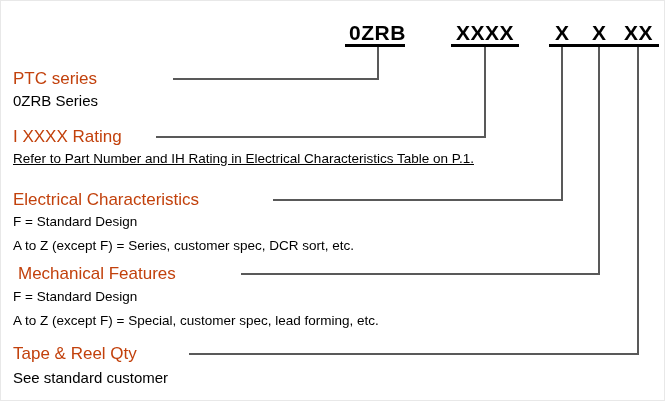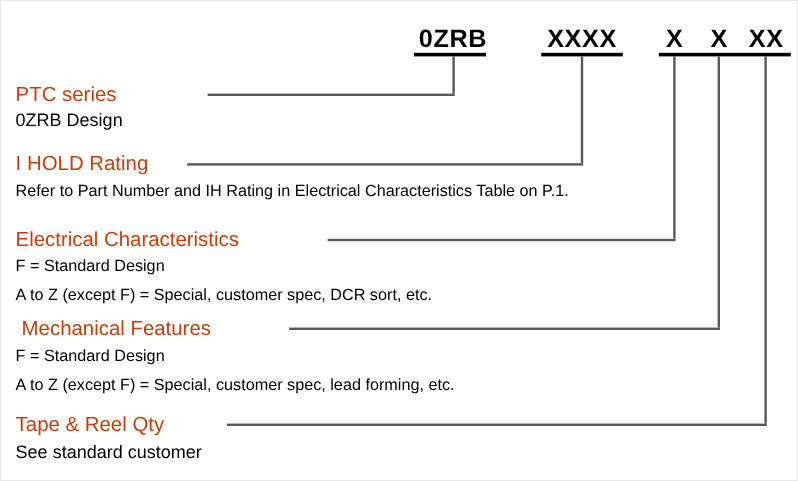--- a/index.html
+++ b/index.html
@@ -84,32 +84,32 @@
 
   <div class="code-seg" style="left:455px; top:21px;">XXXX</div>
   <div class="code-rule" style="left:450px; top:43px; width:68px;"></div>
 
   <div class="code-seg" style="left:554px; top:21px;">X</div>
   <div class="code-seg" style="left:591px; top:21px;">X</div>
   <div class="code-seg" style="left:623px; top:21px;">XX</div>
   <div class="code-rule" style="left:548px; top:43px; width:110px;"></div>
 
   <div class="heading" style="left:12px; top:69px;">PTC series</div>
-  <div class="subline bold" style="left:12px; top:92px;">0ZRB Design</div>
+  <div class="subline bold" style="left:12px; top:92px;">0ZRB Series</div>
   <div class="leader-h" style="left:172px; top:77px; width:206px;"></div>
   <div class="leader-v" style="left:376px; top:46px; height:31px;"></div>
 
-  <div class="heading" style="left:12px; top:127px;">I HOLD Rating</div>
-  <div class="subline" style="left:12px; top:151px;">Refer to Part Number and IH Rating in Electrical Characteristics Table on P.1.</div>
+  <div class="heading" style="left:12px; top:127px;">I XXXX Rating</div>
+  <div class="subline" style="left:12px; top:151px;text-decoration:underline;">Refer to Part Number and IH Rating in Electrical Characteristics Table on P.1.</div>
   <div class="leader-h" style="left:155px; top:135px; width:330px;"></div>
   <div class="leader-v" style="left:483px; top:46px; height:89px;"></div>
 
   <div class="heading" style="left:12px; top:190px;">Electrical Characteristics</div>
   <div class="subline" style="left:12px; top:214px;">F = Standard Design</div>
-  <div class="subline" style="left:12px; top:238px;">A to Z (except F) = Special, customer spec, DCR sort, etc.</div>
+  <div class="subline" style="left:12px; top:238px;">A to Z (except F) = Series, customer spec, DCR sort, etc.</div>
   <div class="leader-h" style="left:272px; top:198px; width:290px;"></div>
   <div class="leader-v" style="left:560px; top:46px; height:152px;"></div>
 
   <div class="heading" style="left:17px; top:264px;">Mechanical Features</div>
   <div class="subline" style="left:12px; top:289px;">F = Standard Design</div>
   <div class="subline" style="left:12px; top:313px;">A to Z (except F) = Special, customer spec, lead forming, etc.</div>
   <div class="leader-h" style="left:240px; top:272px; width:359px;"></div>
   <div class="leader-v" style="left:597px; top:46px; height:226px;"></div>
 
   <div class="heading" style="left:12px; top:344px;">Tape &amp; Reel Qty</div>

